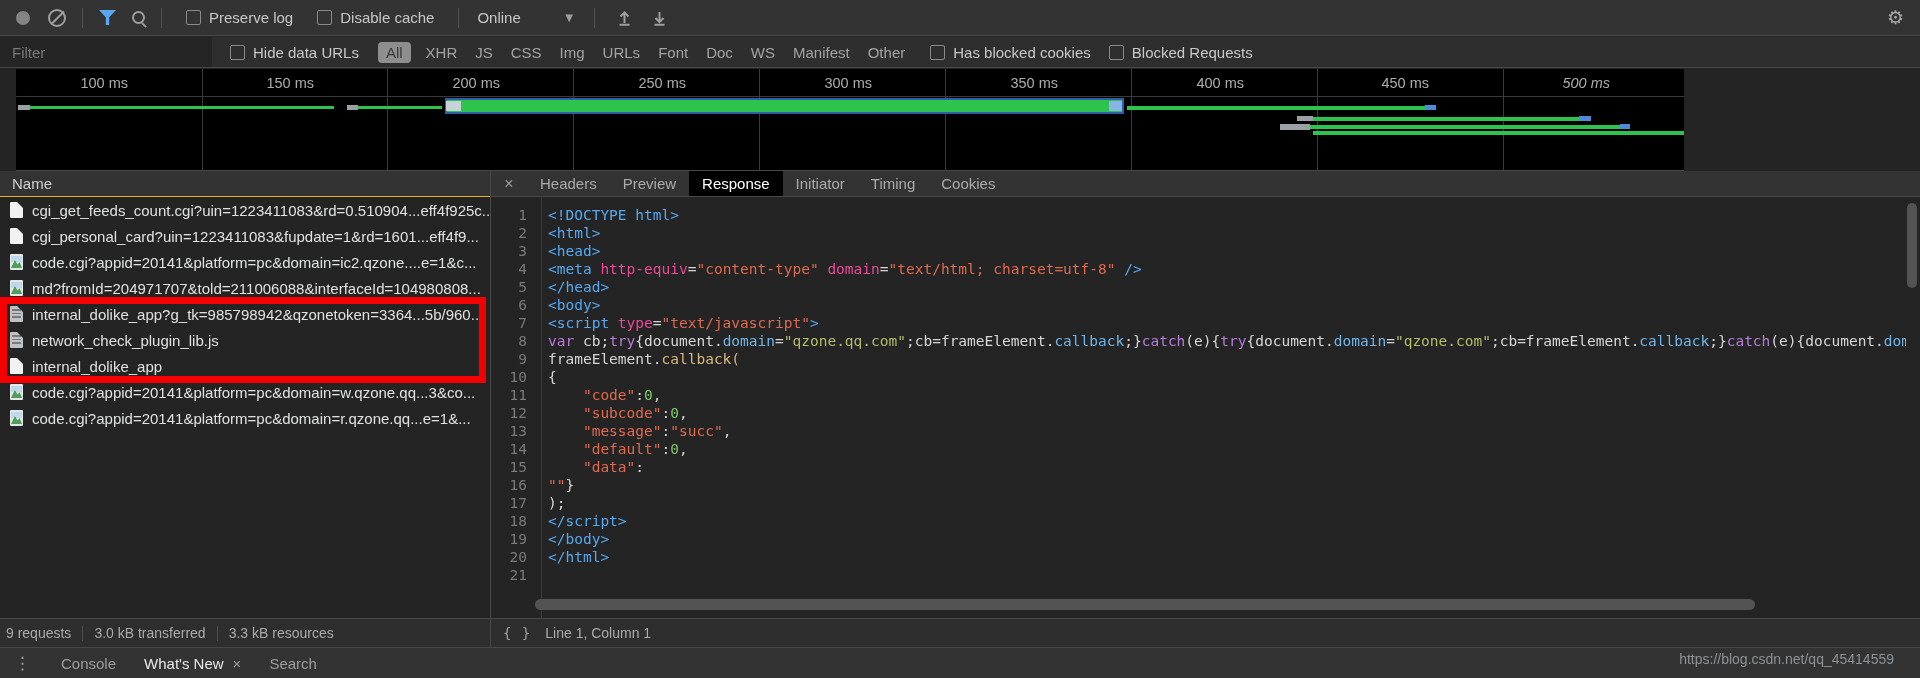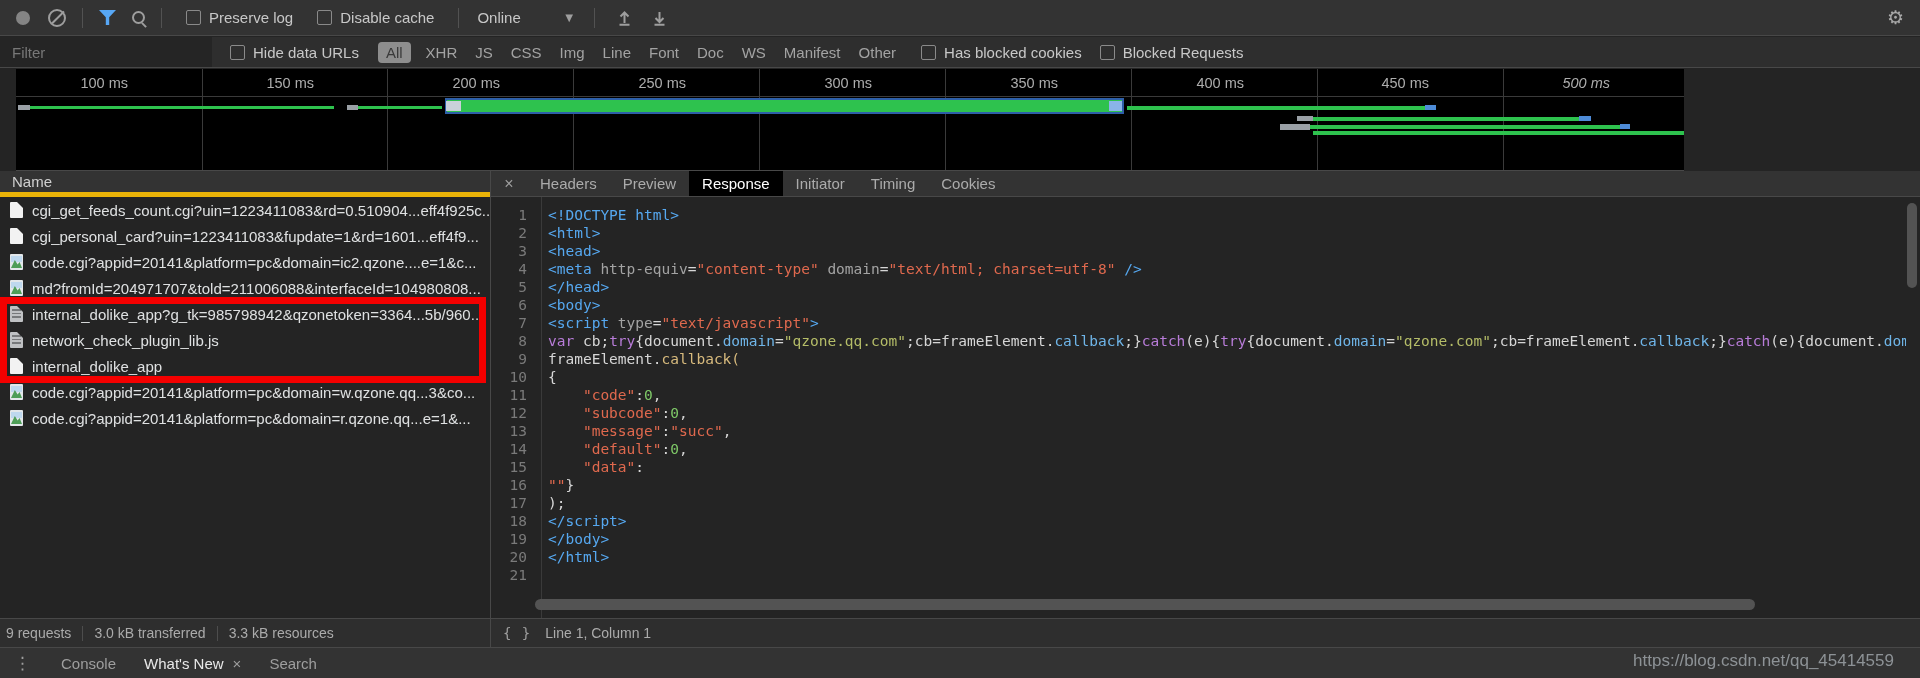--- a/index.html
+++ b/index.html
@@ -39,21 +39,21 @@
   #overview{position:absolute;left:16px;top:69px;width:1668px;height:102px;background:#000000;
             border-bottom:1px solid #484848;overflow:hidden;box-sizing:border-box;}
   .gridline{position:absolute;top:0;bottom:0;width:1px;background:#3a3a3a;}
   .tick-label{position:absolute;top:6px;font-size:14.5px;color:#adadad;}
   #ruler-line{position:absolute;left:0;right:0;top:27px;height:1px;background:#3a3a3a;}
   .wbar{position:absolute;box-sizing:border-box;}
 
   
   #main{position:absolute;left:0;top:171px;width:1920px;height:476px;}
   #left{position:absolute;left:0;top:0;width:491px;height:476px;border-right:1px solid #484848;box-sizing:border-box;}
-  .colhead{position:absolute;left:0;top:0;right:0;height:26px;background:#333333;border-bottom:5px solid #eab308;
+  .colhead{position:absolute;left:0;top:0;right:0;height:26px;background:#333333;border-bottom:1px solid #eab308;
            display:flex;align-items:center;padding-left:12px;color:#d0d0d0;box-sizing:border-box;}
   #rows{position:absolute;left:0;top:26px;right:0;bottom:29px;overflow:hidden;}
   .rrow{height:26px;display:flex;align-items:center;gap:9px;padding-left:10px;color:#dfe1e2;white-space:nowrap;overflow:hidden;}
   .ficon{width:13px;height:16px;flex:none;position:relative;border-radius:1px;}
   .ficon.doc{background:#f2f2f2;}
   .ficon.doc::after{content:"";position:absolute;top:0;right:0;border:3px solid;border-color:#242424 #242424 transparent transparent;}
   .ficon.script{background:#bfc1c3;}
   .ficon.script::before{content:"";position:absolute;left:2px;right:2px;top:3px;height:11px;
         background:repeating-linear-gradient(to bottom,#77797b 0 1.5px,transparent 1.5px 3.5px);}
   .ficon.script::after{content:"";position:absolute;top:0;right:0;border:3px solid;border-color:#242424 #242424 transparent transparent;}
@@ -74,35 +74,35 @@
   .tclose{width:36px;display:flex;align-items:center;justify-content:center;color:#9e9e9e;font-size:16px;}
   .dtab{display:flex;align-items:center;padding:0 13px;color:#ababab;}
   .dtab.active{background:#000000;color:#ffffff;}
 
   #source{position:absolute;left:0;top:26px;right:0;bottom:29px;background:#242424;overflow:hidden;}
   #gutter{position:absolute;left:0;top:9px;width:44px;text-align:right;}
   .gline{height:18px;font:14.5px/18px "DejaVu Sans Mono",monospace;color:#7a7a7a;padding-right:8px;}
   #codelines{position:absolute;left:57px;top:9px;right:14px;overflow:hidden;}
   .cline{height:18px;font:14.5px/18px "DejaVu Sans Mono",monospace;white-space:pre;}
   #gutterline{position:absolute;left:50px;top:0;bottom:0;width:1px;background:#3a3a3a;}
-  .c-t{color:#56a8f0}.c-a{color:#a3a3a3}.c-s{color:#e0694e}.c-k{color:#b87cd8}.c-p{color:#d6d6d6}
+  .c-t{color:#56a8f0}.c-a{color:#ec4899}.c-s{color:#e0694e}.c-k{color:#b87cd8}.c-p{color:#d6d6d6}
   .c-pr{color:#6fb5e8}.c-f{color:#d7ba7d}.c-num{color:#7fc968}.c-j{color:#b5bd68}
   #hthumb{position:absolute;left:44px;top:402px;width:1220px;height:11px;background:#535353;border-radius:6px;}
   #vthumb{position:absolute;right:3px;top:6px;width:10px;height:85px;background:#535353;border-radius:6px;}
   .curly{font:14px "DejaVu Sans Mono",monospace;color:#9e9e9e;margin:0 14px 0 12px;letter-spacing:1px;}
 
   
   #drawer{position:absolute;left:0;top:647px;width:1920px;height:31px;background:#333333;border-top:1px solid #484848;
           display:flex;align-items:center;box-sizing:border-box;}
   .kebab{color:#9e9e9e;font-size:17px;margin:0 16px 0 14px;}
   .drtab{display:flex;align-items:center;gap:9px;margin:0 14px;color:#9e9e9e;}
   .drtab.active{color:#e8e8e8;}
   .drclose{color:#9e9e9e;font-size:15px;}
 
-  #watermark{position:absolute;right:26px;top:651px;font-size:17px;color:#8d9296;z-index:10;}
+  #watermark{position:absolute;right:26px;top:651px;font-size:14px;color:#8d9296;z-index:10;}
 </style>
 </head>
 <body>
 
 <div id="app">
 
   <div id="toolbar">
     <span class="dot"></span>
     <span class="clear"></span>
     <span class="vdiv"></span>
@@ -142,21 +142,21 @@
     <label class="cbl" style="margin-left:18px;">
       <span class="cb"></span>
       <span>Hide data URLs</span>
     </label>
     <div id="types">
         <span class="ftype sel">All</span>
         <span class="ftype">XHR</span>
         <span class="ftype">JS</span>
         <span class="ftype">CSS</span>
         <span class="ftype">Img</span>
-        <span class="ftype">Line</span>
+        <span class="ftype">URLs</span>
         <span class="ftype">Font</span>
         <span class="ftype">Doc</span>
         <span class="ftype">WS</span>
         <span class="ftype">Manifest</span>
         <span class="ftype">Other</span>
       </div>
     <label class="cbl" style="margin-left:16px;">
       <span class="cb"></span>
       <span>Has blocked cookies</span>
     </label>

